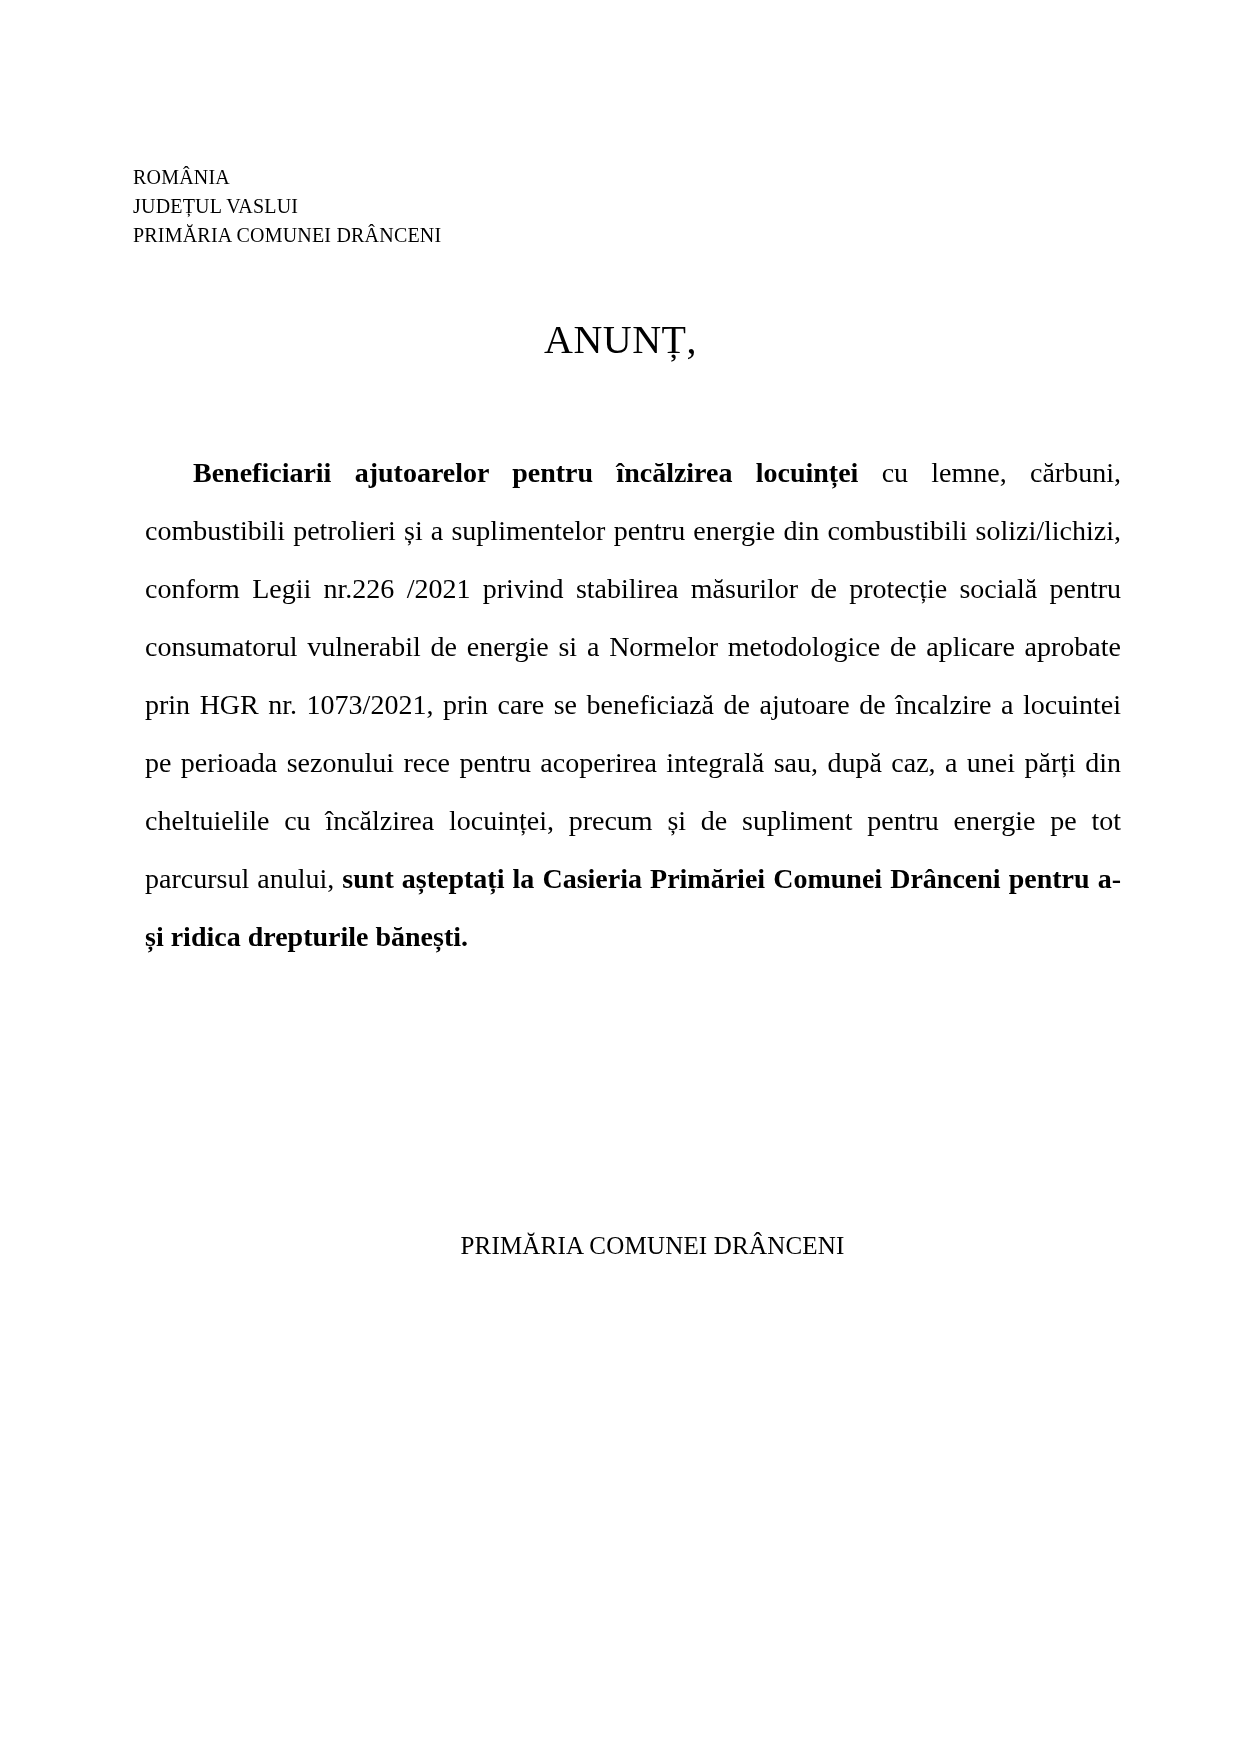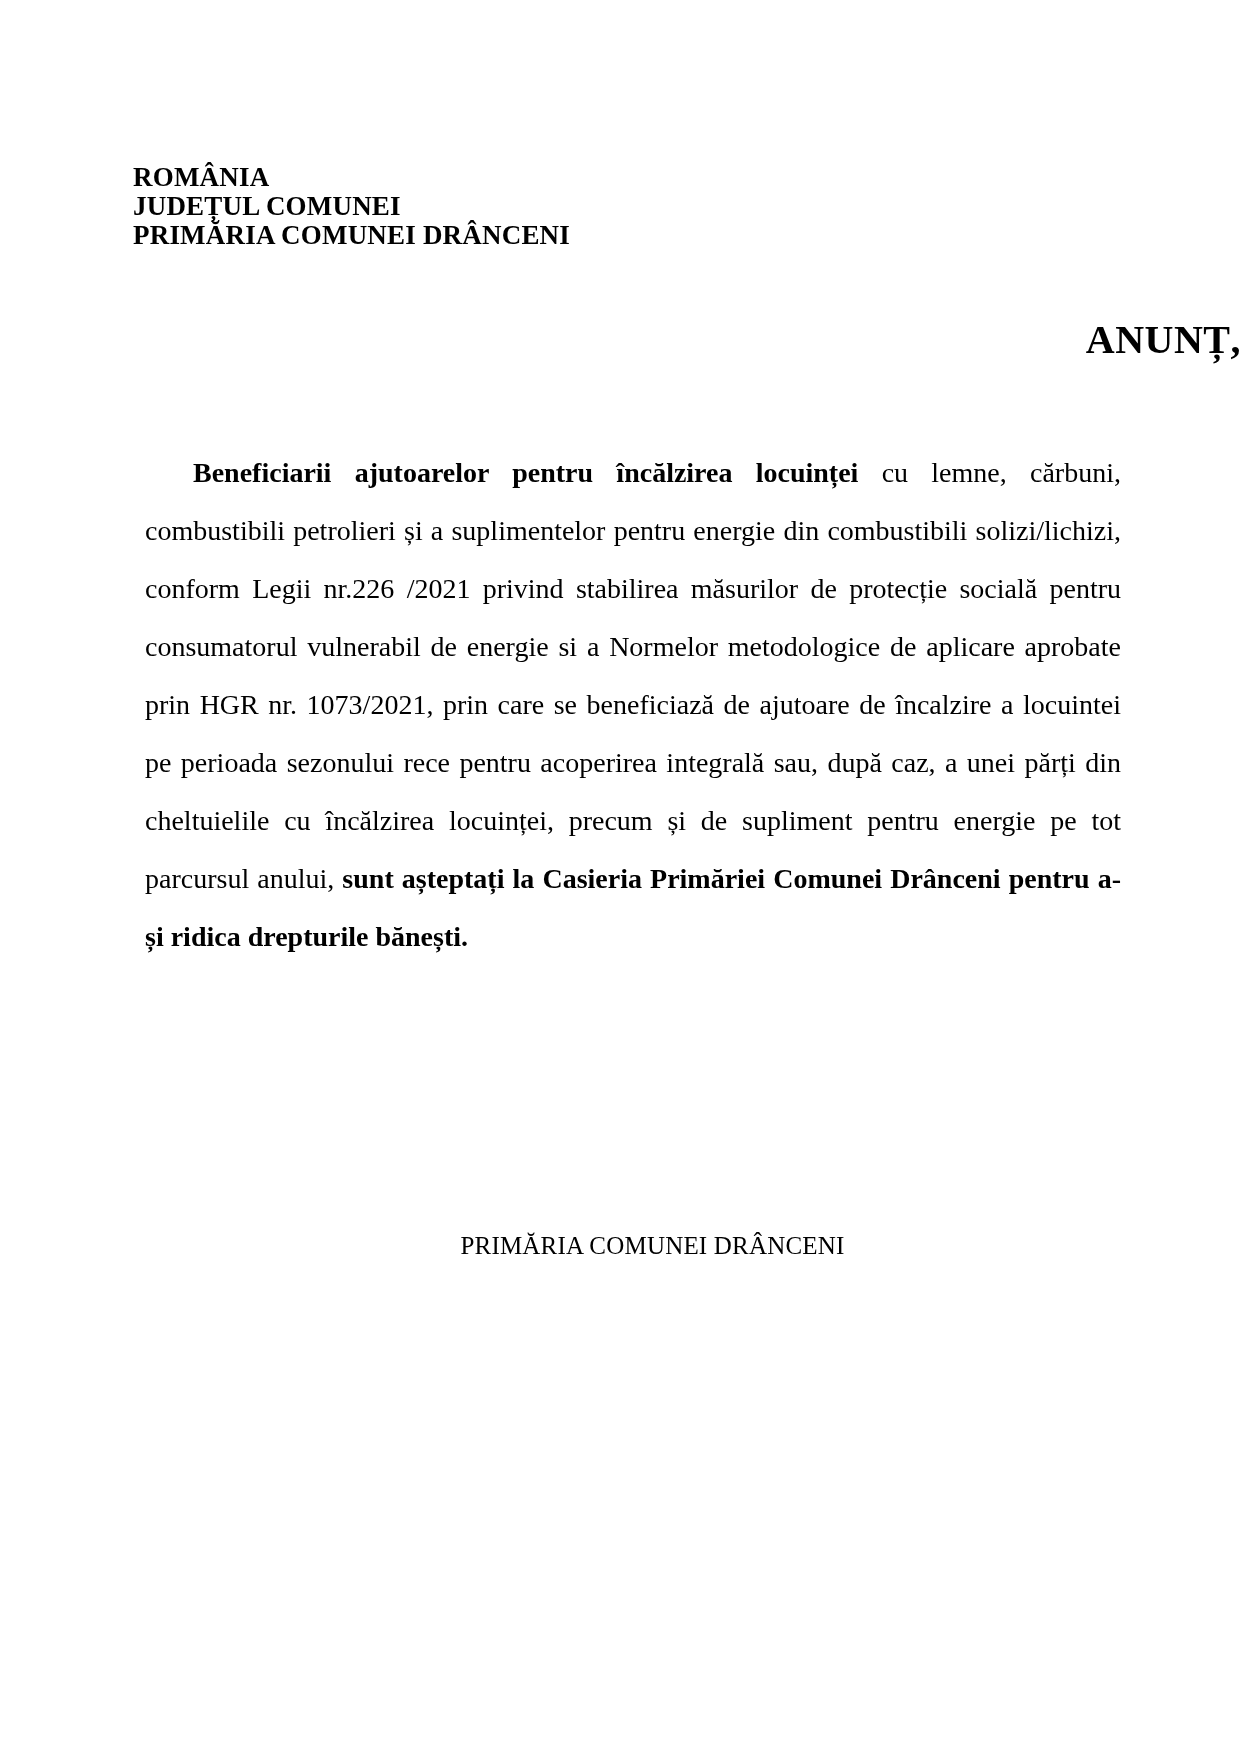--- a/index.html
+++ b/index.html
@@ -13,35 +13,34 @@
     height: 1755px;
     background: #ffffff;
     color: #000000;
     font-family: "Liberation Serif", "DejaVu Serif", serif;
     overflow: hidden;
   }
   .header {
     position: absolute;
     left: 133px;
     top: 163px;
-    font-size: 27px;
+    font-size: 20px;
     line-height: 29px;
     letter-spacing: 0.2px;
     white-space: nowrap;
-    font-weight: bold;
   }
   .title {
     position: absolute;
     left: 0;
     top: 316px;
     width: 100%;
     margin: 0;
-    text-align: right;
+    text-align: center;
     font-size: 40px;
-    font-weight: bold;
+    font-weight: normal;
     letter-spacing: 0.5px;
   }
   .body-paragraph {
     position: absolute;
     left: 133px;
     top: 432px;
     width: 976px;
     margin: 12px;
     font-size: 28px;
     line-height: 58px;
@@ -59,21 +58,21 @@
     letter-spacing: 0.2px;
   }
 </style>
 </head>
 <body>
 
 <div class="page">
 
   <div class="header">
     <div>ROMÂNIA</div>
-    <div>JUDEȚUL COMUNEI</div>
+    <div>JUDEȚUL VASLUI</div>
     <div>PRIMĂRIA COMUNEI DRÂNCENI</div>
   </div>
 
   <h1 class="title">ANUNȚ,</h1>
 
   <p class="body-paragraph"><span class="bold">Beneficiarii ajutoarelor pentru încălzirea locuinței</span><span> cu lemne, cărbuni, combustibili petrolieri și a suplimentelor pentru energie din combustibili solizi/lichizi, conform Legii nr.226 /2021 privind stabilirea măsurilor de protecție socială pentru consumatorul vulnerabil de energie si a Normelor metodologice de aplicare aprobate prin HGR nr. 1073/2021, prin care se beneficiază de ajutoare de încalzire a locuintei pe perioada sezonului rece pentru acoperirea integrală sau, după caz, a unei părți din cheltuielile cu încălzirea locuinței, precum și de supliment pentru energie pe tot parcursul anului, </span><span class="bold">sunt așteptați la Casieria Primăriei Comunei Drânceni pentru a-și ridica drepturile bănești.</span></p>
 
   <div class="footer">PRIMĂRIA COMUNEI DRÂNCENI</div>
 
 </div>

